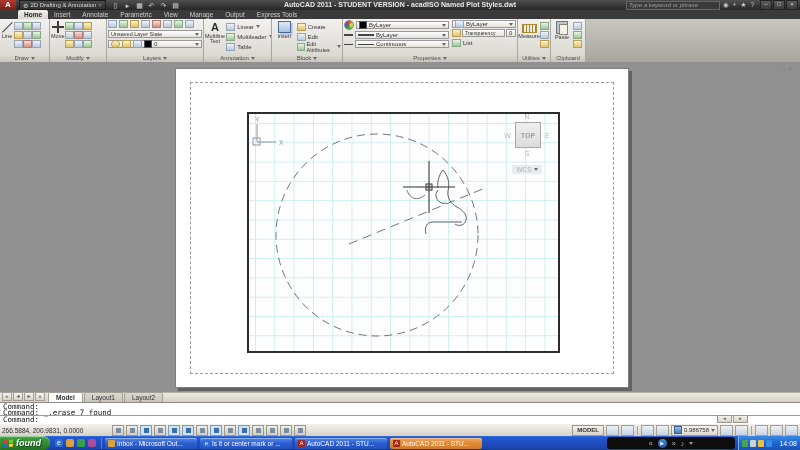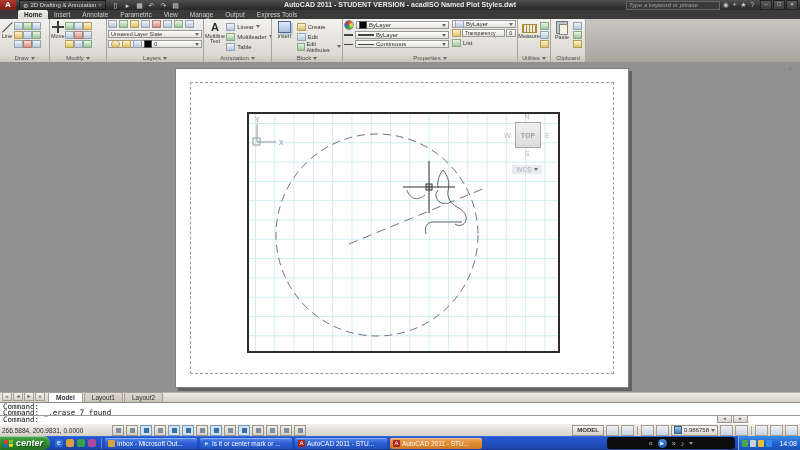--- a/index.html
+++ b/index.html
@@ -583,21 +583,21 @@
   </div>
 
   <div class="taskbar">
     <div class="start">
       <span class="flag">
           <i></i>
           <i></i>
           <i></i>
           <i></i>
         </span>
-      <span>center</span>
+      <span>found</span>
     </div>
     <div class="ql">
       <span class="qli" style="background:#2a6fd6;">e</span>
       <span class="qli" style="background:#d9a23a;"></span>
       <span class="qli" style="background:#3aa04a;"></span>
       <span class="qli" style="background:#b04a9a;"></span>
     </div>
     <div class="task">
       <span class="tic" style="background:#d9a23a;"></span>
       <span>Inbox - Microsoft Out...</span>

